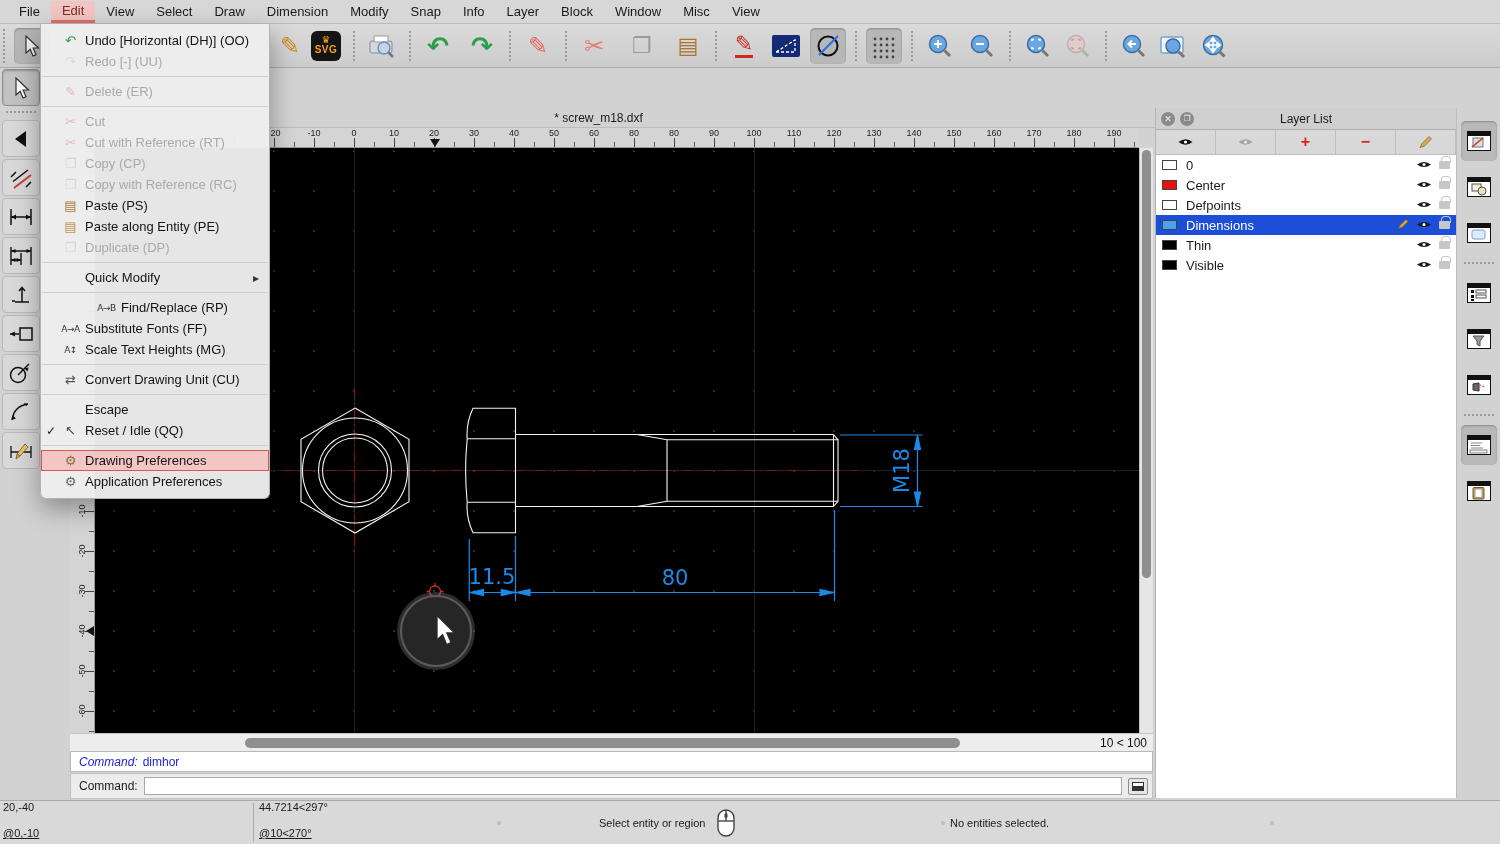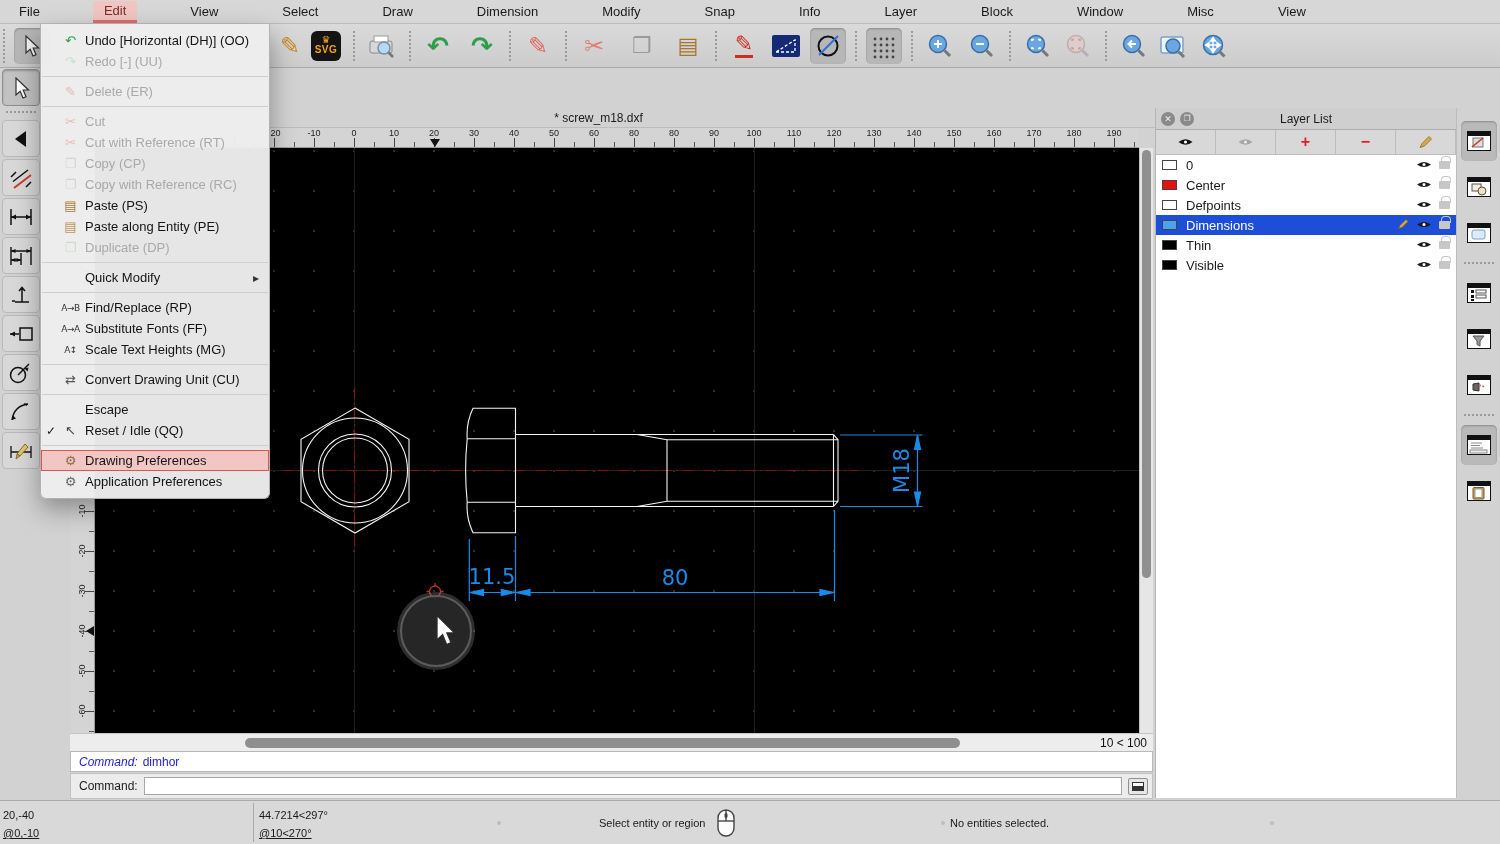--- a/index.html
+++ b/index.html
@@ -1,20 +1,20 @@
 <!DOCTYPE html>
 <html><head>
 <meta charset="utf-8">
 <style>
   * { margin:0; padding:0; box-sizing:border-box; }
   html,body { font-family:"Liberation Sans", sans-serif; }
   #app { position:relative; width:1500px; height:844px; background:#d2d2d2; overflow:hidden; font-size:13px; color:#1a1a1a; }
 
   
-  #menubar { position:absolute; left:0; top:0; width:1500px; height:24px; background:#d7d7d7; border-bottom:1px solid #bcbcbc; display:flex; align-items:center; padding-left:8px; z-index:40;gap:42px; }
+  #menubar { position:absolute; left:0; top:0; width:1500px; height:24px; background:#d7d7d7; border-bottom:1px solid #bcbcbc; display:flex; align-items:center; padding-left:8px; z-index:40; }
   .mb-item { padding:2px 11px; height:22px; display:flex; align-items:center; border-radius:4px; cursor:default; }
   .mb-item[data-state="active"] { background:#f1c5c2; color:#7c2a24; border-bottom:3px solid #dd7168; border-radius:4px 4px 0 0; }
 
   
   #toolbar { position:absolute; left:0; top:24px; width:1500px; height:44px; background:linear-gradient(#dadada,#cccccc); border-bottom:1px solid #aaa; display:flex; align-items:center; }
   .thandle { width:8px; height:34px; border-left:2px dotted #9b9b9b; margin:0 3px; }
   .tbtn { width:36px; height:36px; display:flex; align-items:center; justify-content:center; border-radius:5px; flex:none; }
   .tbtn.pressed { background:#b7b7b7; box-shadow:inset 0 1px 2px rgba(0,0,0,.25); }
   .tsep { width:2px; height:30px; border-left:2px dotted #9a9a9a; margin:0 9px; flex:none; }
   .glyph { font-family:"DejaVu Sans", sans-serif; line-height:1; }
@@ -64,21 +64,21 @@
   
   #cmd-history { position:absolute; left:70px; top:751px; width:1083px; height:21px; background:#fff; border:1px solid #b8b8b8; display:flex; align-items:center; padding-left:8px; font-size:12px; color:#2222cc; }
   #cmd-history .lbl { font-style:italic; margin-right:5px; }
   #cmd-input-row { position:absolute; left:70px; top:773px; width:1083px; height:26px; background:#ececec; border:1px solid #c2c2c2; display:flex; align-items:center; padding:0 4px 0 8px; font-size:12px; }
   #cmd-input { flex:1; height:18px; margin:0 6px; border:1px solid #a8a8a8; background:#fff; font-size:12px; padding:0 4px; font-family:"Liberation Sans",sans-serif; }
   #cmd-toggle { width:20px; height:17px; border:1px solid #8f8f8f; background:#e6e6e6; border-radius:2px; display:flex; align-items:center; justify-content:center; }
   #cmd-toggle i { display:block; width:12px; height:9px; border:1.5px solid #333; background:linear-gradient(#fff 40%, #333 40%); }
 
   
   #statusbar { position:absolute; left:0; top:800px; width:1500px; height:44px; background:#d9d9d9; border-top:1px solid #ababab; font-size:11px; }
-  .sb-line1 { position:absolute; top:8px; } .sb-line2 { position:absolute; top:26px;text-decoration:underline; }
+  .sb-line1 { position:absolute; top:0; } .sb-line2 { position:absolute; top:26px;text-decoration:underline; }
   .sb-div { position:absolute; left:253px; top:2px; bottom:2px; width:1px; background:#aaa; }
   .sb-dot { position:absolute; top:20px; width:4px; height:4px; border-radius:50%; background:#bdbdbd; }
   .sb-mid { position:absolute; top:50%; transform:translateY(-50%); }
   .mouse-ico { position:absolute; left:716px; top:7px; }
 
   
   #right-panel { position:absolute; left:1155px; top:108px; width:301px; height:690px; background:#fff; border-left:1px solid #b5b5b5; }
   #rp-header { height:22px; background:#cfcfcf; border-bottom:1px solid #adadad; display:flex; align-items:center; padding:0 5px; font-size:12px; }
   .rp-circle { width:14px; height:14px; border-radius:50%; background:#8a8a8a; color:#f3f3f3; font-size:9px; display:flex; align-items:center; justify-content:center; margin-right:5px; }
   #rp-title { flex:1; text-align:center; margin-right:38px; }
@@ -821,21 +821,21 @@
 
       <div class="mi" data-type="separator">
         
         
         
         
       </div>
 
       <div class="mi" data-state="enabled">
         <span class="mi-check"></span>
-        <span class="mi-icon" data-small="true" style="color: rgb(51, 51, 51);">A→B</span>
+        <span class="mi-icon" data-small="true" style="color: rgb(51, 51, 51); margin-left: 36px;">A→B</span>
         <span class="mi-label">Find/Replace (RP)</span>
         <span class="mi-arrow"></span>
       </div>
 
       <div class="mi" data-state="enabled">
         <span class="mi-check"></span>
         <span class="mi-icon" data-small="true" style="color: rgb(51, 51, 51);">A→A</span>
         <span class="mi-label">Substitute Fonts (FF)</span>
         <span class="mi-arrow"></span>
       </div>

